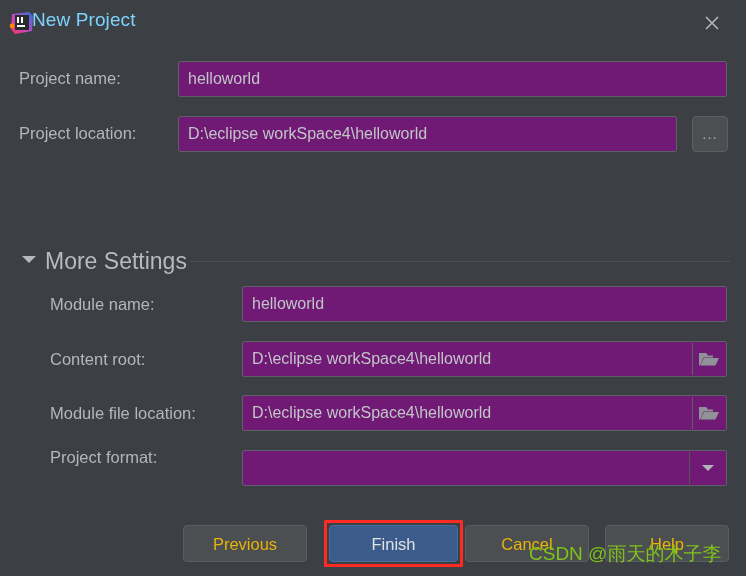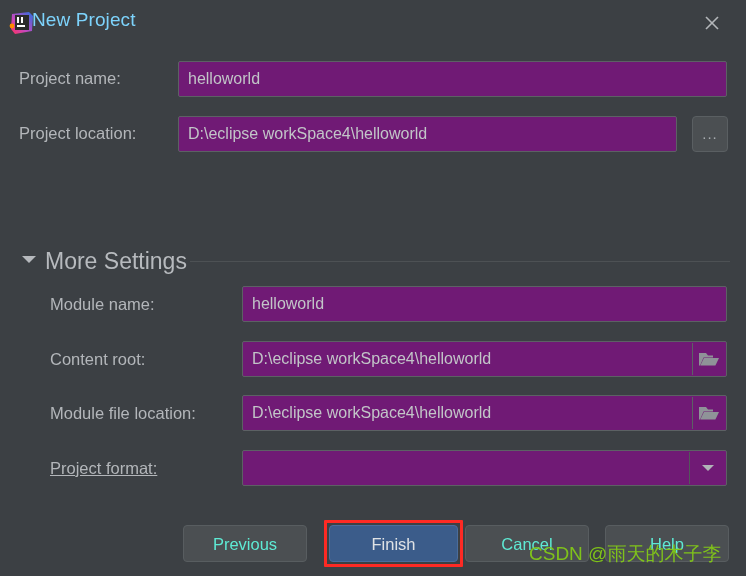--- a/index.html
+++ b/index.html
@@ -159,21 +159,21 @@
     box-sizing: border-box;
     cursor: pointer;
   }
   .btn span {
     position: absolute;
     left: 0; right: 0;
     top: 50%;
     transform: translateY(-50%);
     text-align: center;
     font-size: 16.5px;
-    color: #5eead4;
+    color: #eab308;
   }
   .btn.primary {
     background: #3b5c8a;
     border: 1px solid #4a6d9c;
   }
   .btn.primary span {
     color: #dfe2e5;
     font-weight: normal;
   }
   .highlight-box {
@@ -270,21 +270,21 @@
 <div class="field" style="left:242px; top:395px; width:485px; height:36px;">
   <div class="val">D:\eclipse workSpace4\helloworld</div>
   <div class="folder-btn">
     <svg width="22" height="18" viewBox="0 0 22 18">
       <path d="M1 3 h7 l2 2.4 h5 v2 H5.6 L2 15.5 H1 Z" fill="#8f9398"></path>
       <path d="M5.9 8 H21 L17.4 15.6 H2.3 Z" fill="#8f9398"></path>
     </svg>
   </div>
 </div>
 
-<div class="label" style="left:50px; top:459px;text-decoration:underline;">Project format:</div>
+<div class="label" style="left:50px; top:448px;">Project format:</div>
 <div class="field" style="left:242px; top:450px; width:485px; height:36px;">
   <div class="ddl-arrow">
     <div class="tri"></div>
   </div>
 </div>
 
 <div class="btn" style="left:183px; width:124px;">
   <span>Previous</span>
 </div>
 

